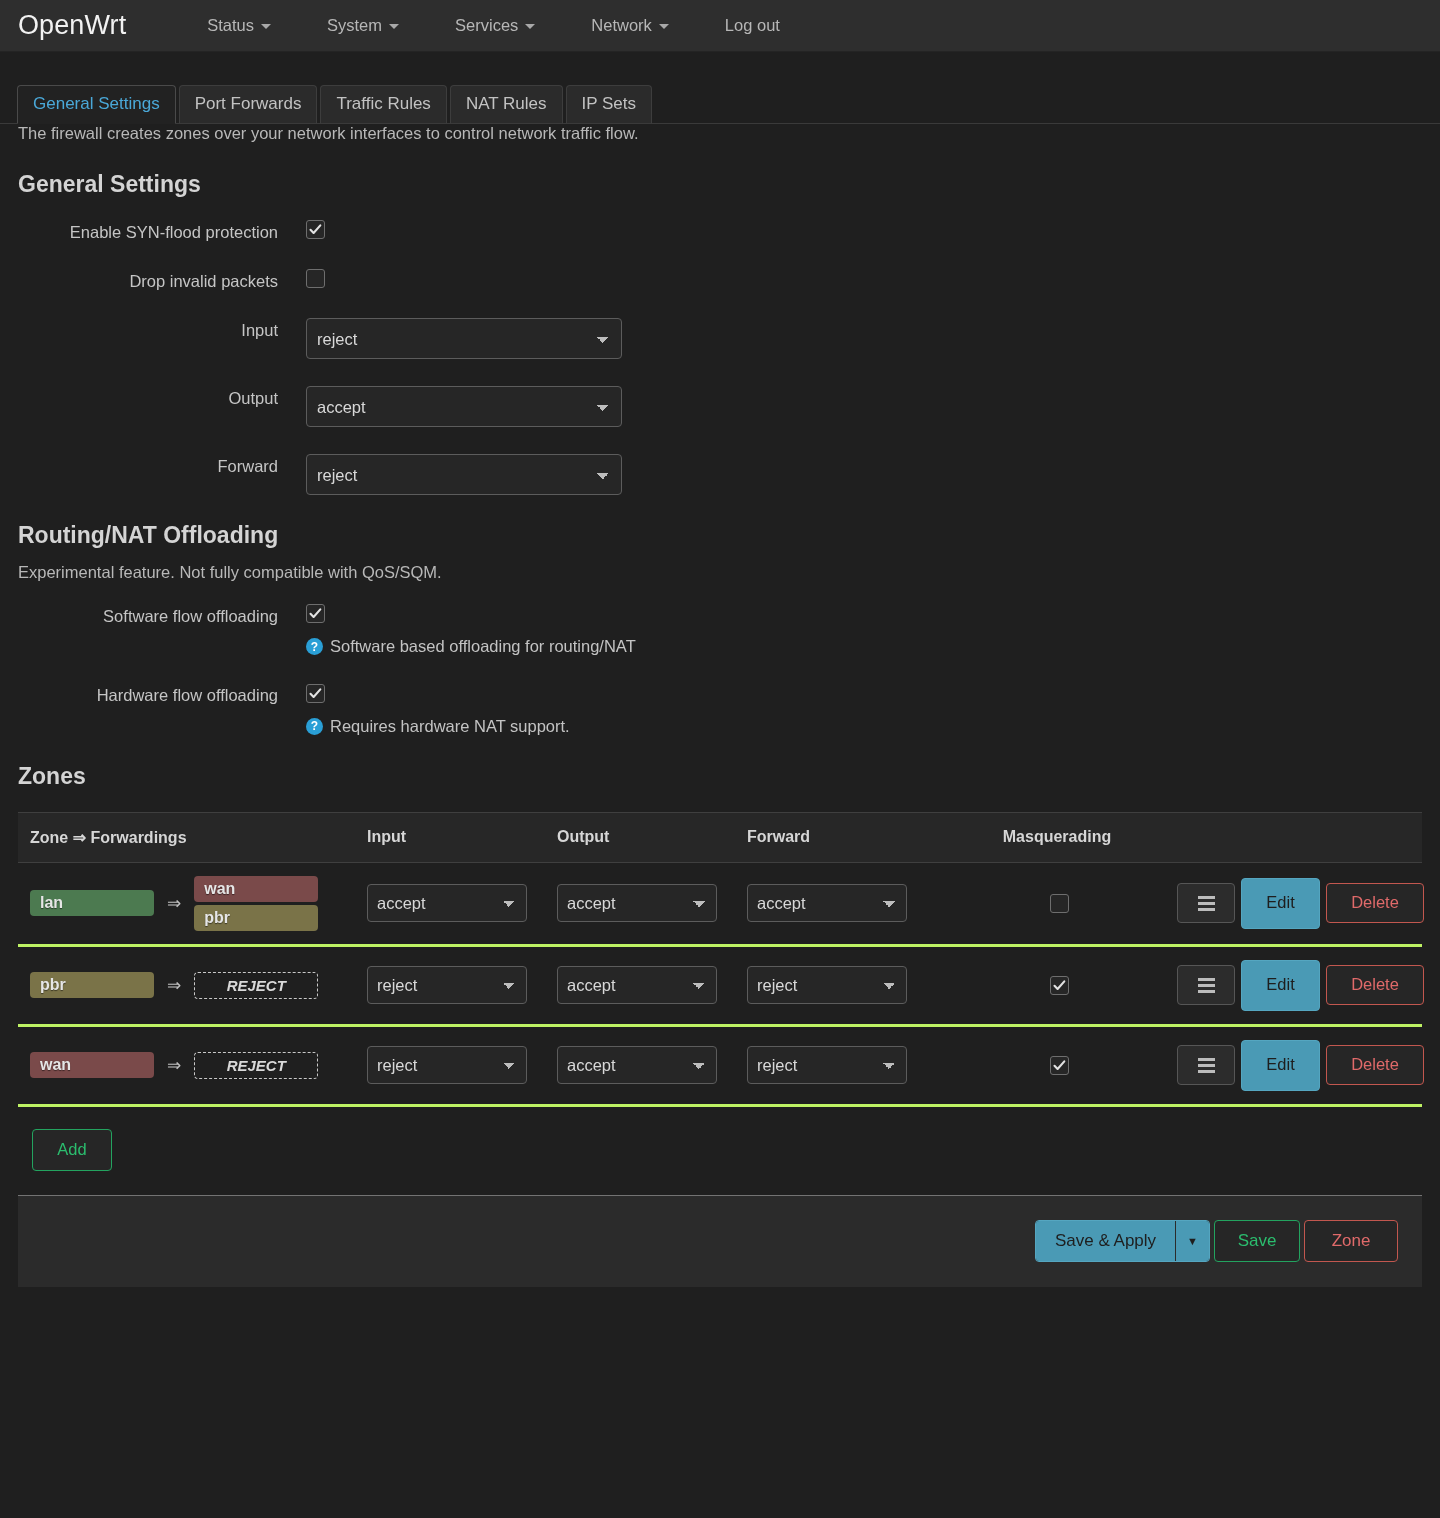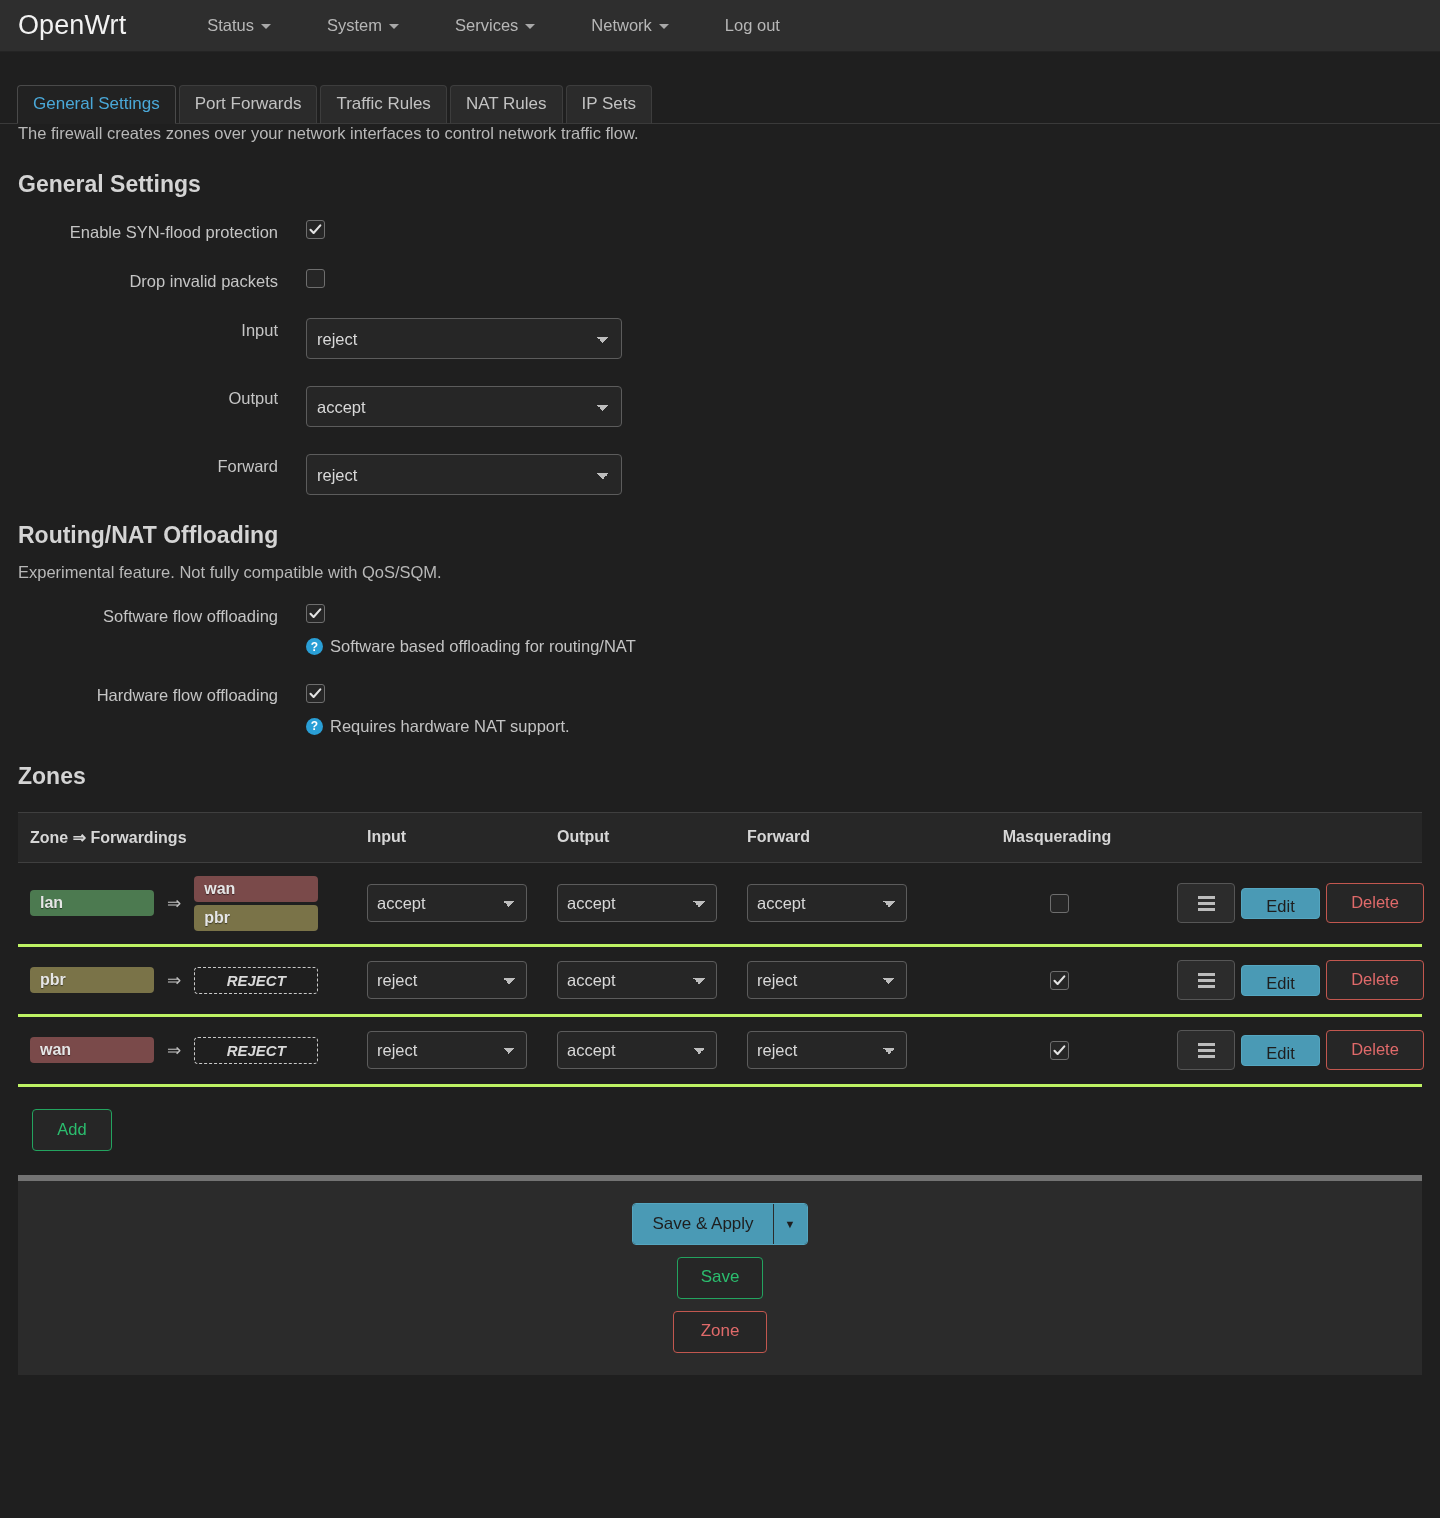--- a/index.html
+++ b/index.html
@@ -260,21 +260,21 @@
     justify-content: center;
     height: 40px;
     width: 58px;
   }
   .burger { display: flex; flex-direction: column; gap: 3px; }
   .burger i { display: block; width: 17px; height: 3px; background: #bcbcbc; }
   .btn-edit {
     background: #4a9ab5;
     color: #1e1e1e;
     border: 1px solid #55a6c0;
-    height: 31px;
+    height: 51px;
     min-width: 79px;
   }
   .btn-delete {
     background: #262626;
     color: #e06a6a;
     border: 1px solid #c2574f;
     height: 40px;
     min-width: 98px;
   }
   .btn-add {
@@ -328,28 +328,27 @@
     padding: 0 11px;
     display: inline-flex;
     align-items: center;
     cursor: pointer;
     font-size: 11px;
   }
 
   .footer-bar {
     margin: 24px 18px 0 18px;
     background: #2b2b2b;
-    border-top: 6px solid #737373;
+    border-top: 1px solid #737373;
     padding: 22px 24px;
     display: flex;
     justify-content: flex-end;
     align-items: center;
-    gap: 12px;
+    gap: 4px;
     min-height: 92px;
-    flex-direction: column;
   }
   .cbx-cell { padding-left: 4px; }
 </style>
 </head>
 <body>
 
 <div class="navbar">
   <div class="brand">OpenWrt</div>
   <div class="nav-menu" id="nav-menu">
       <div class="nav-item">

